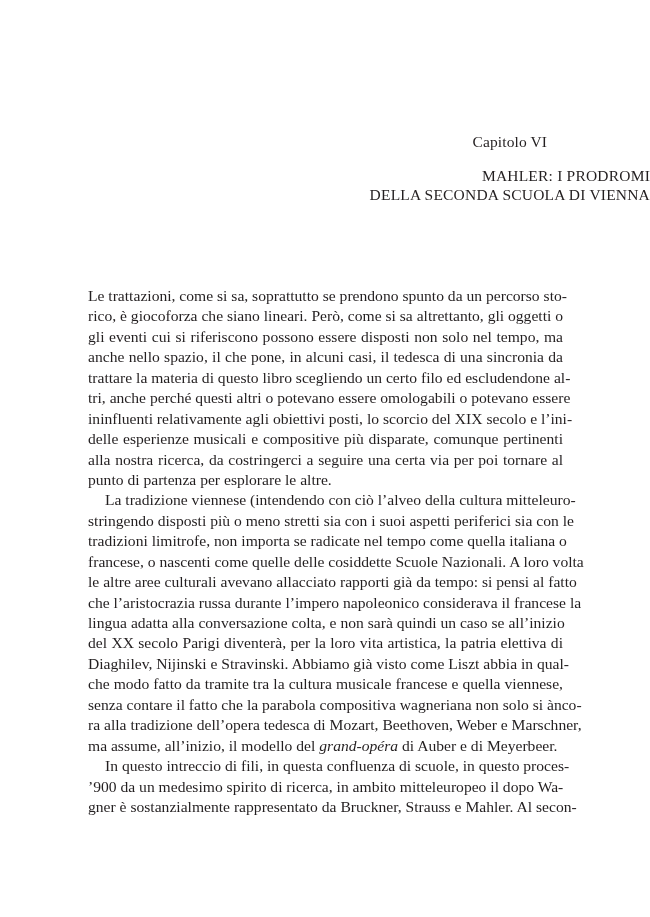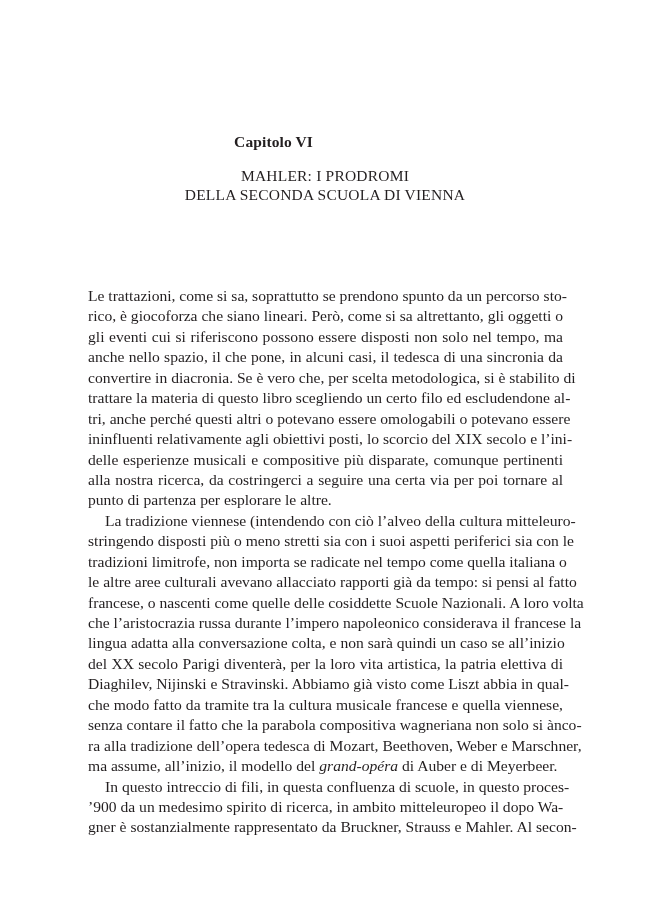--- a/index.html
+++ b/index.html
@@ -13,31 +13,30 @@
       position: relative;
       overflow: hidden;
       font-family: "Liberation Serif", "DejaVu Serif", serif;
       color: #231f20;
     }
     .chapter-label {
       position: absolute;
       top: 133px;
       left: 0;
       width: 547px;
-      text-align: center;
+      text-align: right;
       font-size: 15.5px;
       letter-spacing: 0.1px;
-      font-weight: bold;
     }
     .chapter-title {
       position: absolute;
       top: 166px;
       left: 0;
       width: 650px;
-      text-align: center;
+      text-align: right;
       font-size: 15.5px;
       line-height: 19px;
       letter-spacing: 0.2px;
     }
     .chapter-title div { white-space: nowrap; }
     .body-text {
       position: absolute;
       top: 286px;
       left: 88px;
       width: 475px;
@@ -67,32 +66,31 @@
   <div class="chapter-title">
     <div>MAHLER: I PRODROMI</div>
     <div>DELLA SECONDA SCUOLA DI VIENNA</div>
   </div>
 
   <div class="body-text">
     <span class="line">Le trattazioni, come si sa, soprattutto se prendono spunto da un percorso sto-</span>
     <span class="line">rico, è giocoforza che siano lineari. Però, come si sa altrettanto, gli oggetti o</span>
     <span class="line">gli eventi cui si riferiscono possono essere disposti non solo nel tempo, ma</span>
     <span class="line">anche nello spazio, il che pone, in alcuni casi, il tedesca di una sincronia da</span>
-    <span class="line">convertire in diacronia. Se è vero che, per scelta metodologica, si è stabilito di</span>
     <span class="line">trattare la materia di questo libro scegliendo un certo filo ed escludendone al-</span>
     <span class="line">tri, anche perché questi altri o potevano essere omologabili o potevano essere</span>
     <span class="line">ininfluenti relativamente agli obiettivi posti, lo scorcio del XIX secolo e l’ini-</span>
     <span class="line">delle esperienze musicali e compositive più disparate, comunque pertinenti</span>
     <span class="line">alla nostra ricerca, da costringerci a seguire una certa via per poi tornare al</span>
     <span class="line last">punto di partenza per esplorare le altre.</span>
     <span class="line indent">La tradizione viennese (intendendo con ciò l’alveo della cultura mitteleuro-</span>
     <span class="line">stringendo disposti più o meno stretti sia con i suoi aspetti periferici sia con le</span>
     <span class="line">tradizioni limitrofe, non importa se radicate nel tempo come quella italiana o</span>
+    <span class="line">francese, o nascenti come quelle delle cosiddette Scuole Nazionali. A loro volta</span>
     <span class="line">le altre aree culturali avevano allacciato rapporti già da tempo: si pensi al fatto</span>
-    <span class="line">francese, o nascenti come quelle delle cosiddette Scuole Nazionali. A loro volta</span>
     <span class="line">che l’aristocrazia russa durante l’impero napoleonico considerava il francese la</span>
     <span class="line">lingua adatta alla conversazione colta, e non sarà quindi un caso se all’inizio</span>
     <span class="line">del XX secolo Parigi diventerà, per la loro vita artistica, la patria elettiva di</span>
     <span class="line">Diaghilev, Nijinski e Stravinski. Abbiamo già visto come Liszt abbia in qual-</span>
     <span class="line">che modo fatto da tramite tra la cultura musicale francese e quella viennese,</span>
     <span class="line">senza contare il fatto che la parabola compositiva wagneriana non solo si ànco-</span>
     <span class="line">ra alla tradizione dell’opera tedesca di Mozart, Beethoven, Weber e Marschner,</span>
     <span class="line last"><span>ma assume, all’inizio, il modello del </span><em>grand-opéra</em><span> di Auber e di Meyerbeer.</span></span>
     <span class="line indent">In questo intreccio di fili, in questa confluenza di scuole, in questo proces-</span>
     <span class="line">’900 da un medesimo spirito di ricerca, in ambito mitteleuropeo il dopo Wa-</span>

